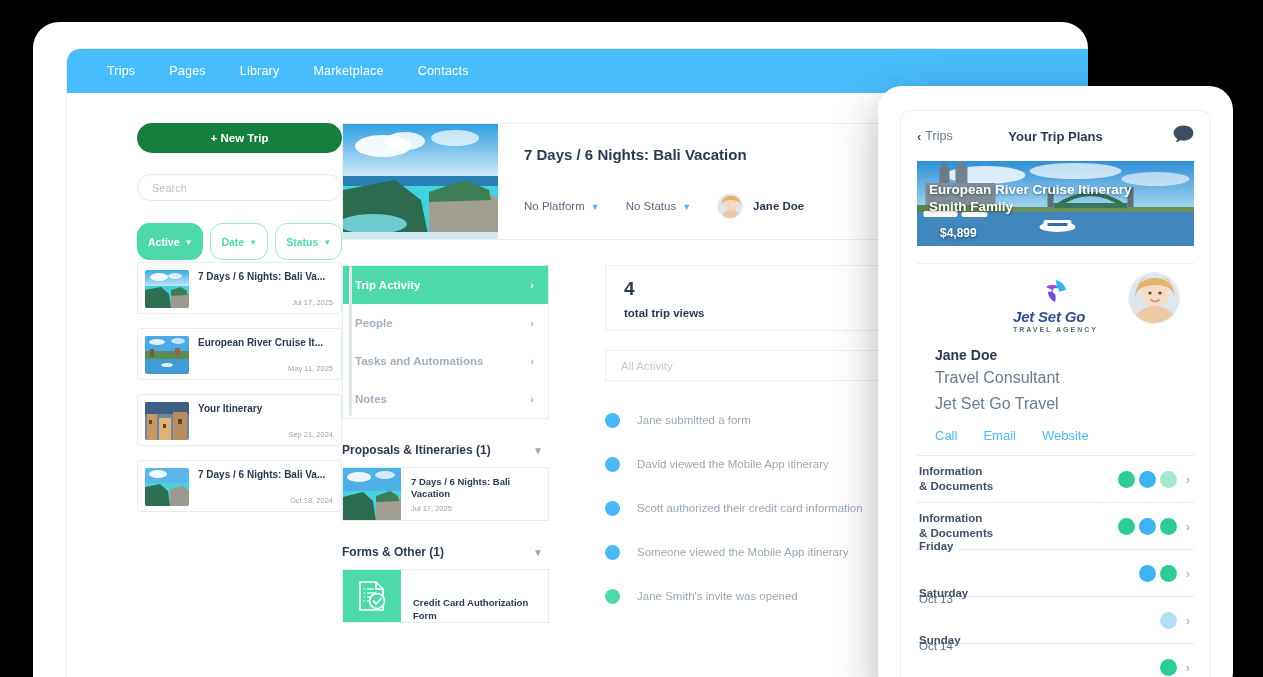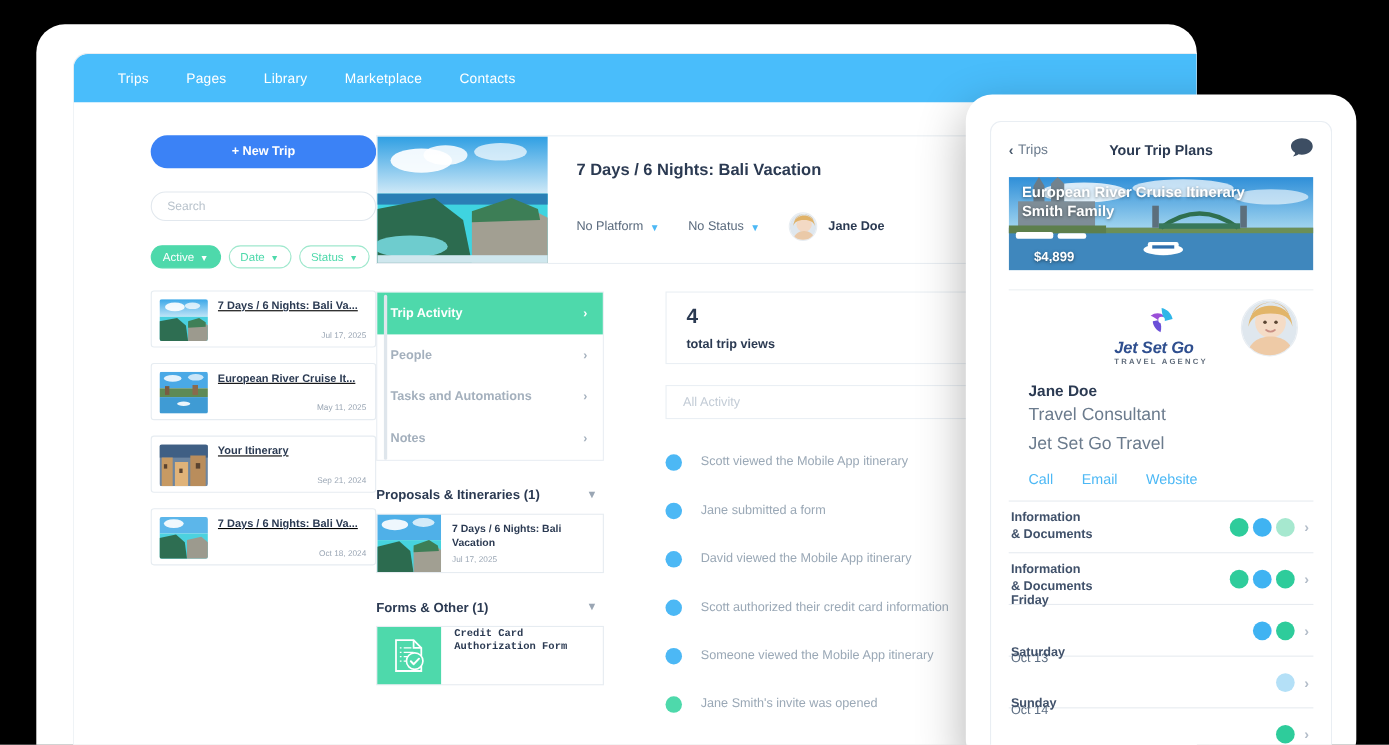--- a/index.html
+++ b/index.html
@@ -41,42 +41,42 @@
     text-decoration: none; letter-spacing: .2px;
   }
 
   
   .dbody { display: flex; padding: 30px 0 0 0; }
 
   
   .sidebar { width: 275px; padding-left: 70px; padding-right: 0; }
   .newtrip {
     display: block; width: 205px; height: 30px; line-height: 30px;
-    background: #3b82f6; color: #fff; border: none; border-radius: 18px;
+    background: #15803d; color: #fff; border: none; border-radius: 18px;
     font-size: 11.5px; font-weight: 700; text-align: center; cursor: pointer;
     font-family: "Liberation Sans", sans-serif;
   }
   .search {
     margin-top: 21px; width: 205px; height: 27px;
     border: 1px solid #e2e8ee; border-radius: 16px;
     padding: 0 14px; font-size: 11px; color: #9aa6b2; outline: none;
     font-family: "Liberation Sans", sans-serif; background: #fff;
   }
   .search::placeholder { color: #b9c3cc; }
   .pills { margin-top: 22px; display: flex; gap: 7px; }
   .pill {
-    height: 21px; padding: 2px 10px; border-radius: 12px;
-    font-size: 10.5px; font-weight: 400; display: flex; align-items: center;
+    height: 37px; padding: 2px 10px; border-radius: 12px;
+    font-size: 10.5px; font-weight: 700; display: flex; align-items: center;
     gap: 5px; cursor: pointer; white-space: nowrap;
   }
   .pill.filled { background: #4ed9ab; color: #ffffff; border: 1px solid #4ed9ab; }
   .pill.ghost  { background: #ffffff; color: #4ed9ab; border: 1px solid #9fe8cd; }
   .caret { font-size: 8px; line-height: 1; transform: translateY(1px); }
 
-  .triplist { position: relative; margin-top: 20px; width: 213px; text-decoration: underline; }
+  .triplist { position: relative; margin-top: 2px; width: 213px; }
   .trip-card {
     position: relative; width: 205px; height: 52px; margin-bottom: 14px;
     border: 1px solid #e6ecf1; border-radius: 3px; background: #fff;
     display: flex; align-items: stretch; overflow: hidden; cursor: pointer;
   }
   .thumb { width: 44px; height: 38px; margin: 7px 0 0 7px; border-radius: 2px; flex: none; }
   .trip-meta { flex: 1; padding: 8px 8px 0 9px; position: relative; }
   .trip-title {
     font-size: 10px; font-weight: 700; color: #2b3a52; line-height: 1.2;
     white-space: nowrap; overflow: hidden;
@@ -138,21 +138,21 @@
     display: flex; align-items: stretch; height: 54px; cursor: pointer;
   }
   .doc-thumb { width: 58px; flex: none; }
   .doc-body { padding: 8px 8px 0 10px; }
   .doc-title { font-size: 9.5px; font-weight: 700; color: #2b3a52; line-height: 1.25; }
   .doc-date { font-size: 7.5px; color: #9aa6b4; margin-top: 4px; }
   .form-icon {
     width: 58px; flex: none; background: #4ed9ab;
     display: flex; align-items: center; justify-content: center;
   }
-  .form-body { padding: 0 8px 0 12px; display: flex; align-items: flex-start; font-family: Liberation Mono, monospace; }
+  .form-body { padding: 0 8px 0 12px; display: flex; align-items: flex-end; }
   .form-title { font-size: 9.5px; font-weight: 700; color: #2b3a52; line-height: 1.3; }
 
   
   .actcol { flex: 1; padding-left: 25px; }
   .stat {
     border: 1px solid #eaeff4; background: #fff; height: 66px;
     padding: 13px 0 0 18px; width: 330px;
   }
   .stat-num { font-size: 19px; font-weight: 700; color: #2b3a52; line-height: 1; }
   .stat-lbl { font-size: 11.5px; font-weight: 700; color: #2b3a52; margin-top: 9px; }
@@ -189,21 +189,21 @@
   .ph-back { font-size: 12.5px; color: #6b7b8d; display: flex; align-items: center; gap: 4px; cursor: pointer; }
   .ph-back .lt { font-size: 13px; font-weight: 700; color: #4a5b6e; }
   .ph-title {
     position: absolute; left: 0; right: 0; text-align: center;
     font-size: 13px; font-weight: 700; color: #2b3a52; pointer-events: none;
   }
   .ph-chat { margin-left: auto; cursor: pointer; z-index: 2; }
 
   .ph-hero { position: relative; margin: 0 16px; height: 85px; overflow: hidden; }
   .ph-hero-title {
-    position: absolute; left: 12px; top: 6px; width: 240px;
+    position: absolute; left: 12px; top: 21px; width: 240px;
     color: #fff; font-size: 13.5px; font-weight: 700; line-height: 1.25;
     text-shadow: 0 1px 3px rgba(0,0,0,.45);
   }
   .ph-price {
     position: absolute; left: 13px; bottom: 6px; color: #fff;
     font-size: 12px; font-weight: 600; text-shadow: 0 1px 3px rgba(0,0,0,.5); margin-left: 10px;
   }
 
   .ph-agent { padding: 14px 18px 0 18px; position: relative; border-top: 1px solid #eceff3; margin: 17px 16px 0 16px;}
   .logo-wrap { display: flex; align-items: center; gap: 5px; flex-direction: column; }
@@ -472,24 +472,20 @@
               <div class="stat">
                 <div class="stat-num">4</div>
                 <div class="stat-lbl">total trip views</div>
               </div>
 
               <div class="act-select">
                 <span>All Activity</span>
               </div>
 
               <div class="act-list">
-                <div class="act-item">
-                  <span class="dot" style="background:#4cb8f5"></span>
-                  <span class="act-text">Scott viewed the Mobile App itinerary</span>
-                </div>
                 <div class="act-item">
                   <span class="dot" style="background:#4cb8f5"></span>
                   <span class="act-text">Jane submitted a form</span>
                 </div>
                 <div class="act-item">
                   <span class="dot" style="background:#4cb8f5"></span>
                   <span class="act-text">David viewed the Mobile App itinerary</span>
                 </div>
                 <div class="act-item">
                   <span class="dot" style="background:#4cb8f5"></span>

